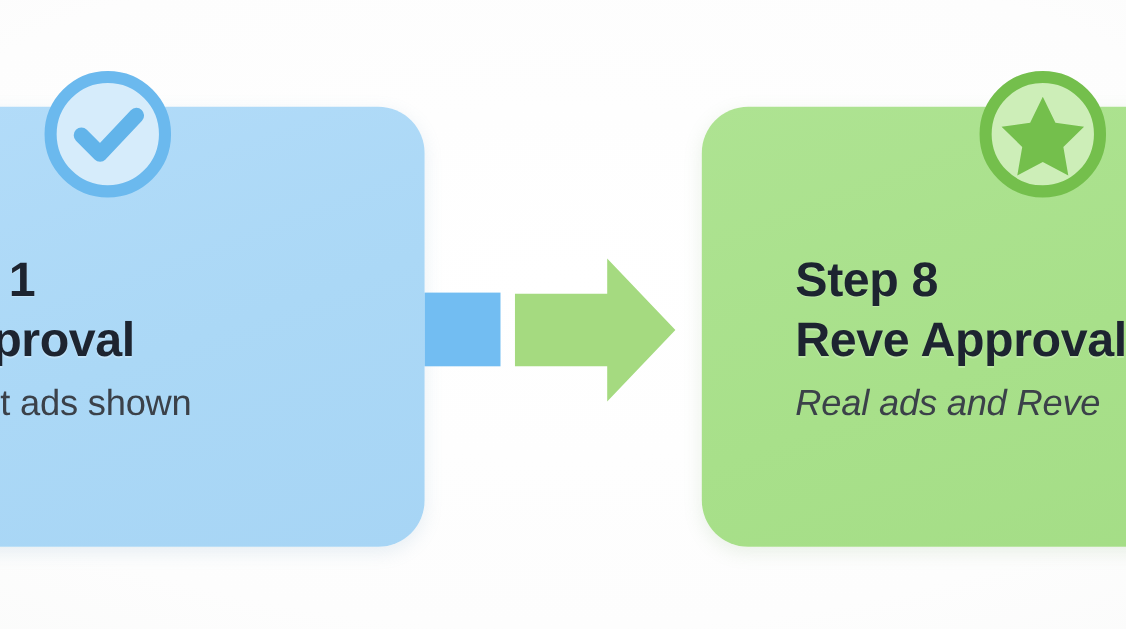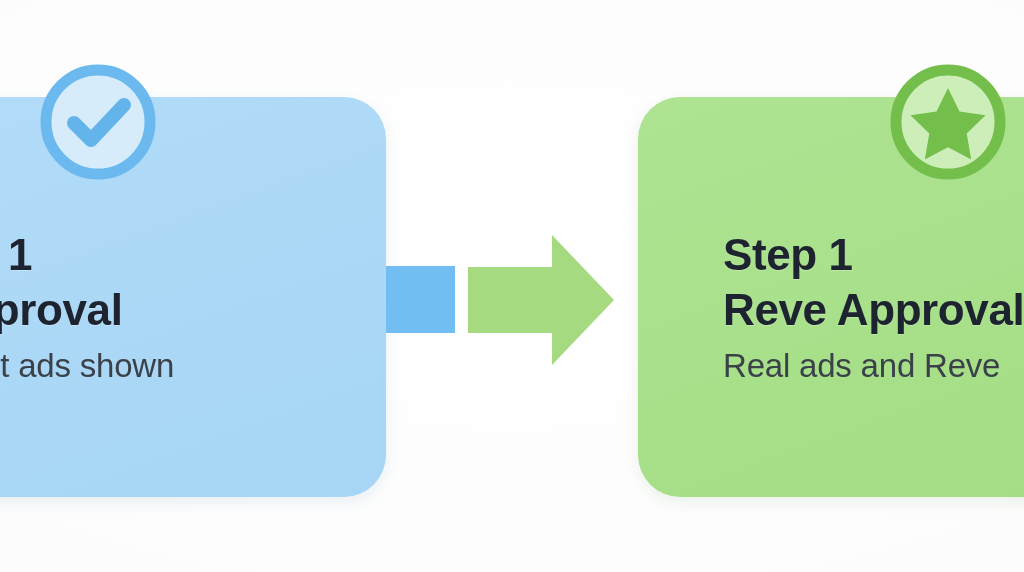--- a/index.html
+++ b/index.html
@@ -84,21 +84,21 @@
     letter-spacing: -0.2px;
     white-space: nowrap;
   }
 
   #step1-text .step-label { left: 158px; top: 133px; }
   #step1-text .step-title { left: 85px;  top: 188px; }
   #step1-text .step-sub   { left: 85px;  top: 250px; }
 
   #step2-text .step-label { left: 85px; top: 133px; }
   #step2-text .step-title { left: 85px; top: 188px; }
-  #step2-text .step-sub   { left: 85px; top: 250px; }
+  #step2-text .step-sub   { left: 85px; top: 250px; font-style: italic; }
 
   
   .badge {
     position: absolute;
     width: 120px;
     height: 120px;
   }
   #badge-check { left: 38px;  top: 62px; }
   #badge-star  { left: 888px; top: 62px; }
 
@@ -148,21 +148,21 @@
 
   <div id="connector-arrow">
     <svg viewBox="0 0 148 134" xmlns="http://www.w3.org/2000/svg">
       <path d="M0 34 L84 34 L84 2 L146 67 L84 132 L84 100 L0 100 Z" fill="#a5da80"></path>
     </svg>
   </div>
 
   <div class="card" id="card-step2"></div>
 
   <div class="card-text" id="step2-text">
-    <div class="step-label">Step 1</div>
+    <div class="step-label">Step 8</div>
     <div class="step-title">Reve Approval</div>
     <div class="step-sub">Real ads and Reve</div>
   </div>
 
   <div class="badge" id="badge-star">
     <svg viewBox="0 0 120 120" xmlns="http://www.w3.org/2000/svg">
       <circle cx="60" cy="60" r="52" fill="#cdeeb8"></circle>
       <circle cx="60" cy="60" r="52" fill="none" stroke="#74bf4c" stroke-width="11"></circle>
       <path d="M60 26 L71.5 49.5 L97.5 53.3 L78.7 71.6 L83.2 97.5 L60 85.2 L36.8 97.5 L41.3 71.6 L22.5 53.3 L48.5 49.5 Z" fill="#74bf4c"></path>
     </svg>

